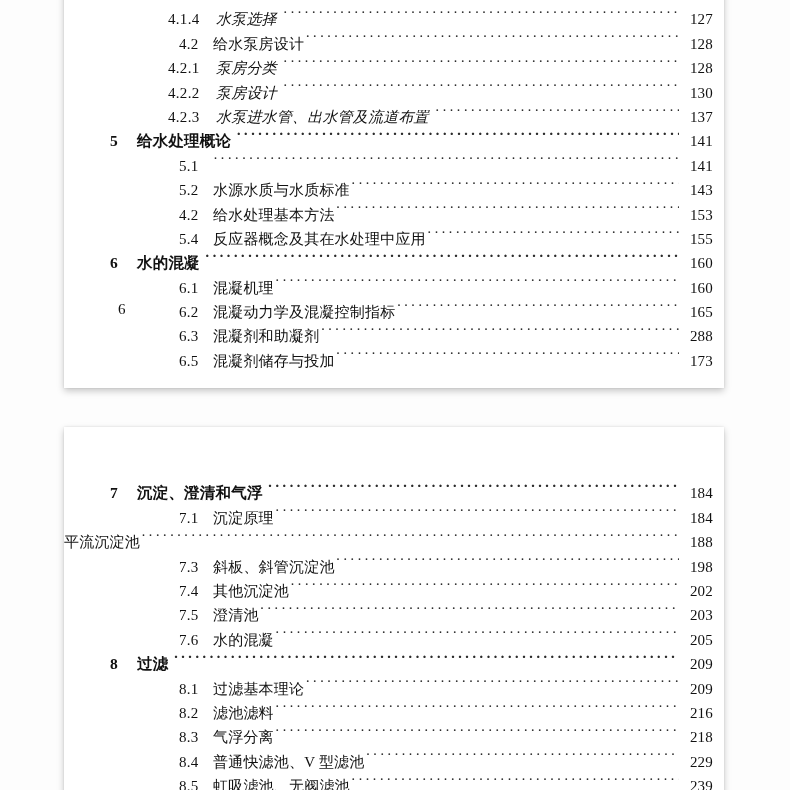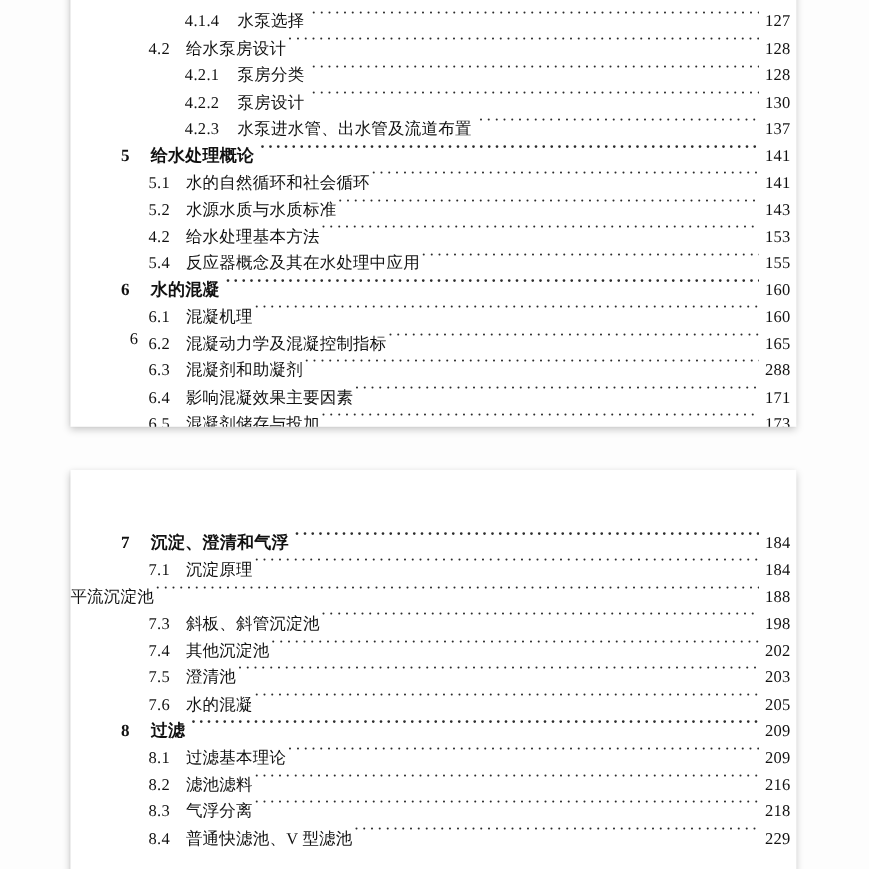--- a/index.html
+++ b/index.html
@@ -17,21 +17,21 @@
     left:64px;width:660px;
     background:#ffffff;
     box-shadow:0 3px 7px rgba(0,0,0,0.22), 0 0 2px rgba(0,0,0,0.10);
     overflow:hidden;
   }
   #page-1{top:-44px;height:432px;}
   #page-2{top:427px;height:412px;}
 
   .toc{
     position:absolute;
-    left:0;right:0;
+    left:0;right:11px;
     padding:0;
   }
   #toc-1{top:44px;}
   #toc-2{top:47px;}
 
   .row{
     display:flex;
     align-items:baseline;
     height:24.4px;
     line-height:24.4px;
@@ -59,42 +59,42 @@
     left:0;right:0;
     bottom:0px;
     display:block;
     letter-spacing:2.1px;
     font-size:15px;
     color:#2b2b2b;
     overflow:hidden;
   }
   .pnum{
     flex:0 0 auto;
-    text-align:center;
+    text-align:right;
     width:34px;
     letter-spacing:0.2px;
   }
 
   
   .lvl1{font-weight:bold;font-size:15.5px;}
   .lvl1 .num{width:27px;padding-left:46px;}
   .lvl1 .title{padding-right:5px;}
   .lvl1 .pnum{font-weight:normal;font-size:15px;}
   .lvl1 .leader::after{letter-spacing:2.1px;}
 
   
   .lvl2{font-size:15px;}
-  .lvl2 .num{width:34px;padding-left:71px;}
+  .lvl2 .num{width:34px;padding-left:71px;margin-left:44px;}
   .lvl2 .title{padding-right:1px;text-align:right;}
   .lvl2 .pnum{padding-left:0;}
 
   
   .lvl3{font-size:15px;}
   .lvl3 .num{width:48px;padding-left:104px;}
-  .lvl3 .title{padding-right:6px;}
+  .lvl3 .title{padding-right:6px;font-style:italic;}
 
   .folio{
     position:absolute;
     font-size:15px;
     color:#111;
   }
   #folio-1{left:54px;top:345px;}
 </style>
 </head>
 <body>
@@ -134,21 +134,20 @@
           <span class="pnum">137</span>
         </div>
         <div class="row lvl1">
           <span class="num">5</span>
           <span class="title">给水处理概论</span>
           <span class="leader"></span>
           <span class="pnum">141</span>
         </div>
         <div class="row lvl2">
           <span class="num">5.1</span>
-          <span class="title">水的自然循环和社会循环</span>
           <span class="leader"></span>
           <span class="pnum">141</span>
         </div>
         <div class="row lvl2">
           <span class="num">5.2</span>
           <span class="title">水源水质与水质标准</span>
           <span class="leader"></span>
           <span class="pnum">143</span>
         </div>
         <div class="row lvl2">
@@ -179,26 +178,20 @@
           <span class="num">6.2</span>
           <span class="title">混凝动力学及混凝控制指标</span>
           <span class="leader"></span>
           <span class="pnum">165</span>
         </div>
         <div class="row lvl2">
           <span class="num">6.3</span>
           <span class="title">混凝剂和助凝剂</span>
           <span class="leader"></span>
           <span class="pnum">288</span>
-        </div>
-        <div class="row lvl2">
-          <span class="num">6.4</span>
-          <span class="title">影响混凝效果主要因素</span>
-          <span class="leader"></span>
-          <span class="pnum">171</span>
         </div>
         <div class="row lvl2">
           <span class="num">6.5</span>
           <span class="title">混凝剂储存与投加</span>
           <span class="leader"></span>
           <span class="pnum">173</span>
         </div>
       </div>
     <div class="folio" id="folio-1">6</div>
   </div>
@@ -269,16 +262,22 @@
           <span class="title">气浮分离</span>
           <span class="leader"></span>
           <span class="pnum">218</span>
         </div>
         <div class="row lvl2">
           <span class="num">8.4</span>
           <span class="title">普通快滤池、V 型滤池</span>
           <span class="leader"></span>
           <span class="pnum">229</span>
         </div>
+        <div class="row lvl2">
+          <span class="num">8.5</span>
+          <span class="title">虹吸滤池、无阀滤池</span>
+          <span class="leader"></span>
+          <span class="pnum">239</span>
+        </div>
       </div>
   </div>
 
 </div>
 
 </body></html>

